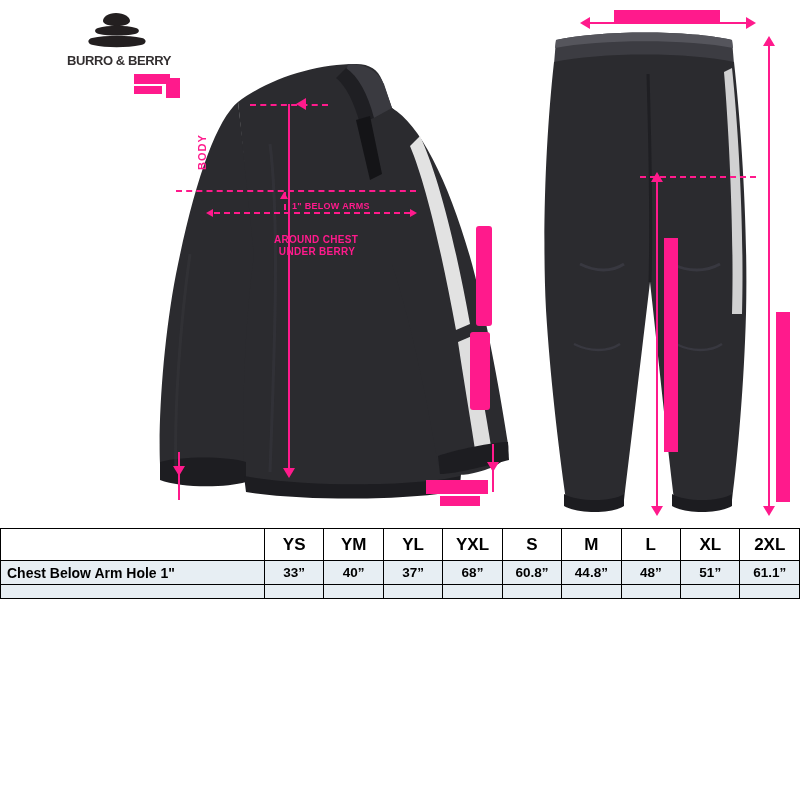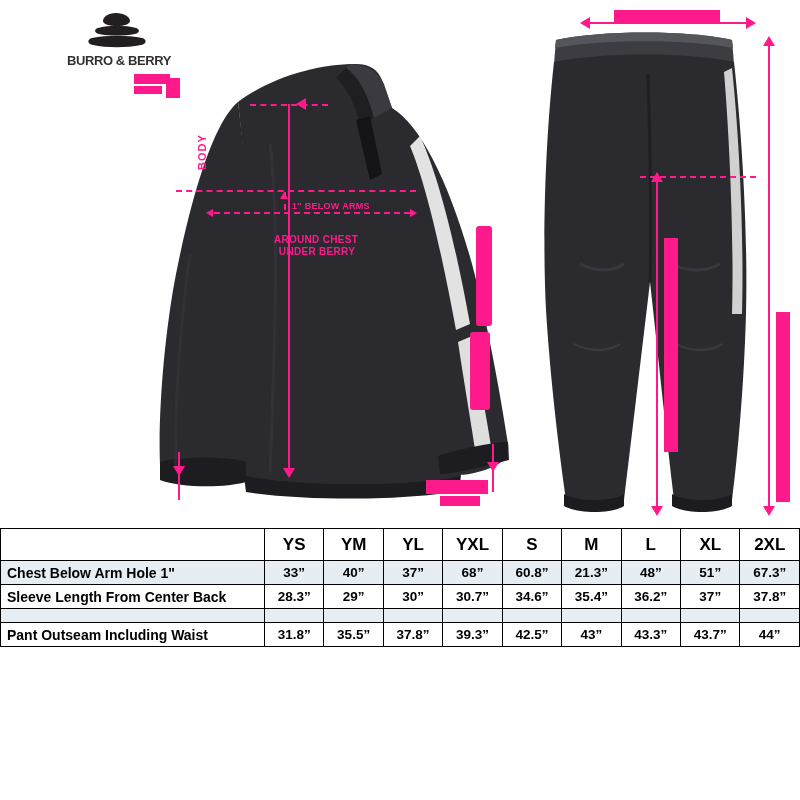--- a/index.html
+++ b/index.html
@@ -221,55 +221,31 @@
     </tr>
   </thead>
   <tbody>
     <tr class="alt">
       <td class="rowlabel">Chest Below Arm Hole 1"</td>
       <td>33”</td>
       <td>40”</td>
       <td>37”</td>
       <td>68”</td>
       <td>60.8”</td>
-      <td>21.3”</td>
+      <td>44.8”</td>
       <td>48”</td>
       <td>51”</td>
-      <td>67.3”</td>
-    </tr>
-    <tr>
-      <td class="rowlabel">Sleeve Length From Center Back</td>
-      <td>28.3”</td>
-      <td>29”</td>
-      <td>30”</td>
-      <td>30.7”</td>
-      <td>34.6”</td>
-      <td>35.4”</td>
-      <td>36.2”</td>
-      <td>37”</td>
-      <td>37.8”</td>
+      <td>61.1”</td>
     </tr>
     <tr class="alt spacer">
       <td class="rowlabel"></td>
       <td></td>
       <td></td>
       <td></td>
       <td></td>
       <td></td>
       <td></td>
       <td></td>
       <td></td>
       <td></td>
     </tr>
-    <tr>
-      <td class="rowlabel">Pant Outseam Including Waist</td>
-      <td>31.8”</td>
-      <td>35.5”</td>
-      <td>37.8”</td>
-      <td>39.3”</td>
-      <td>42.5”</td>
-      <td>43”</td>
-      <td>43.3”</td>
-      <td>43.7”</td>
-      <td>44”</td>
-    </tr>
   </tbody>
 </table>
 
 </body></html>

